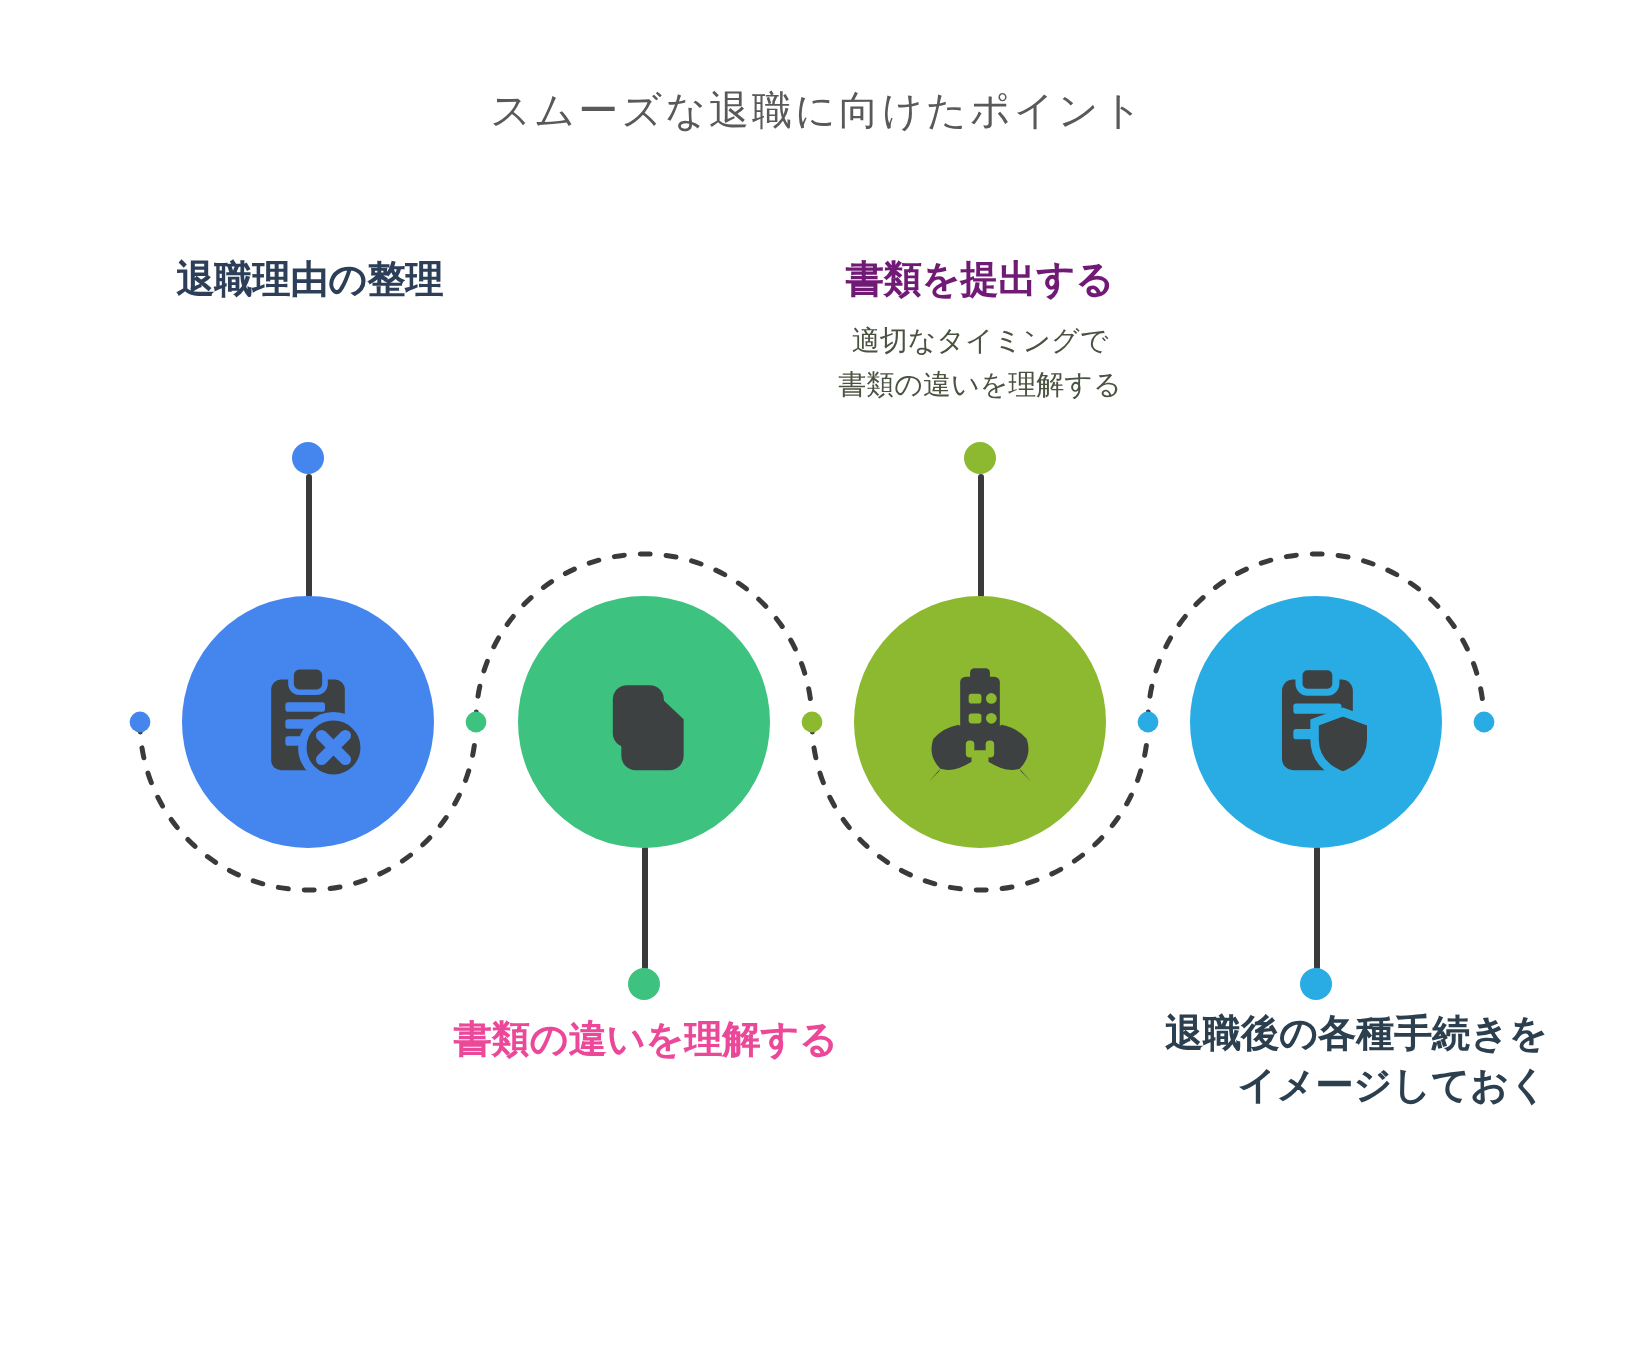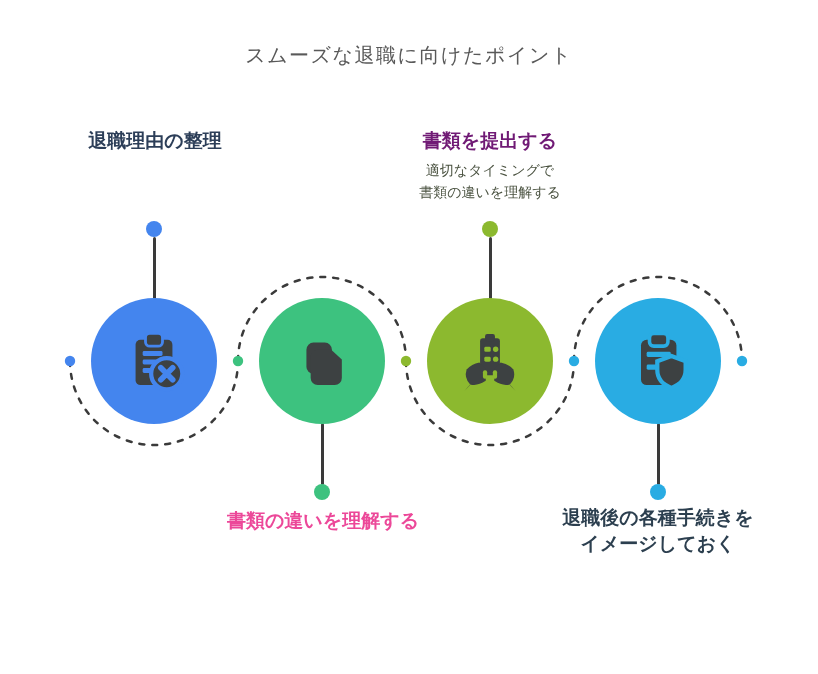--- a/index.html
+++ b/index.html
@@ -14,21 +14,21 @@
   .label-block{position:absolute;width:280px;text-align:center;}
   .label-block h2{
     margin:0;font-size:19px;font-weight:700;line-height:26px;white-space:pre-line;
   }
   .label-block p{
     margin:5px 0 0 0;font-size:14px;line-height:22px;white-space:pre-line;font-weight:400;
   }
   .tb1{left:15px;top:128px;}  .tb1 h2{color:#2C3E58;} .tb1 p{color:#3E4758;}
   .tb2{left:183px;top:508px;} .tb2 h2{color:#ec4899;} .tb2 p{color:#3E5145;}
   .tb3{left:350px;top:128px;} .tb3 h2{color:#701a75;text-align:center;} .tb3 p{color:#4A5240;}
-  .tb4{left:518px;top:505px;} .tb4 h2{color:#2C3F4F;} .tb4 p{color:#36454F;}
+  .tb4{left:494px;top:505px;text-align:right;} .tb4 h2{color:#2C3F4F;} .tb4 p{color:#36454F;}
 
   .ring{position:absolute;width:180px;height:180px;top:271px;}
   .ring.r1{left:64px;} .ring.r2{left:232px;} .ring.r3{left:400px;} .ring.r4{left:568px;}
 
   .stem-line{position:absolute;width:3px;background:#3A3A3A;border-radius:1.5px;}
   .stem-dot{position:absolute;width:16px;height:16px;border-radius:50%;}
 
   .circle{
     position:absolute;top:298px;width:126px;height:126px;border-radius:50%;
     display:flex;align-items:center;justify-content:center;background:var(--bg);

